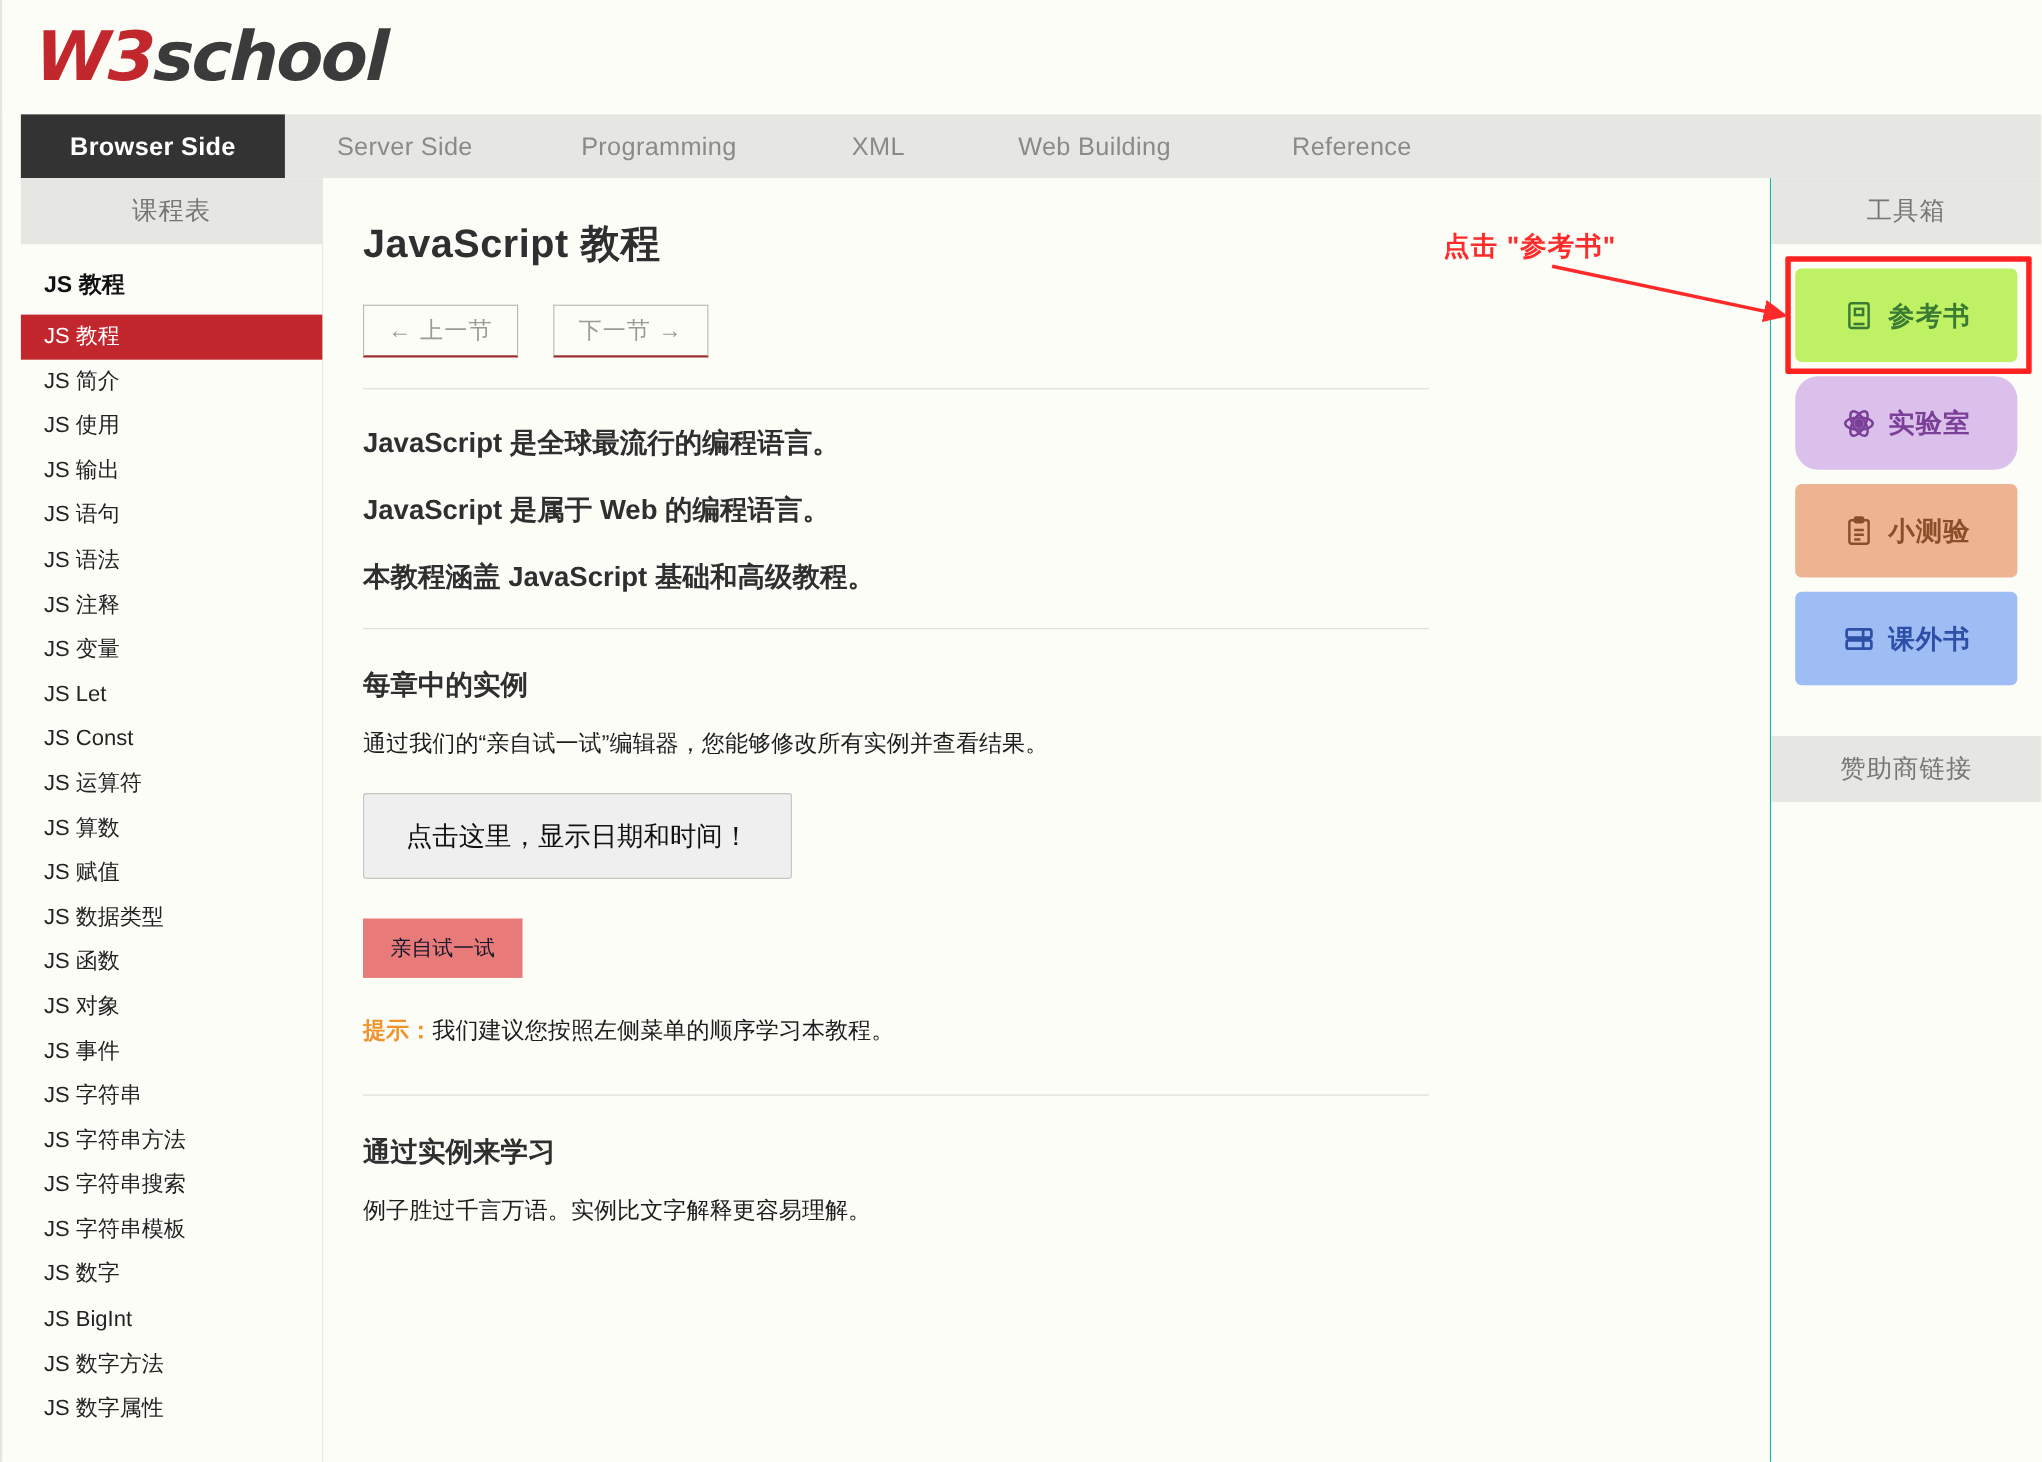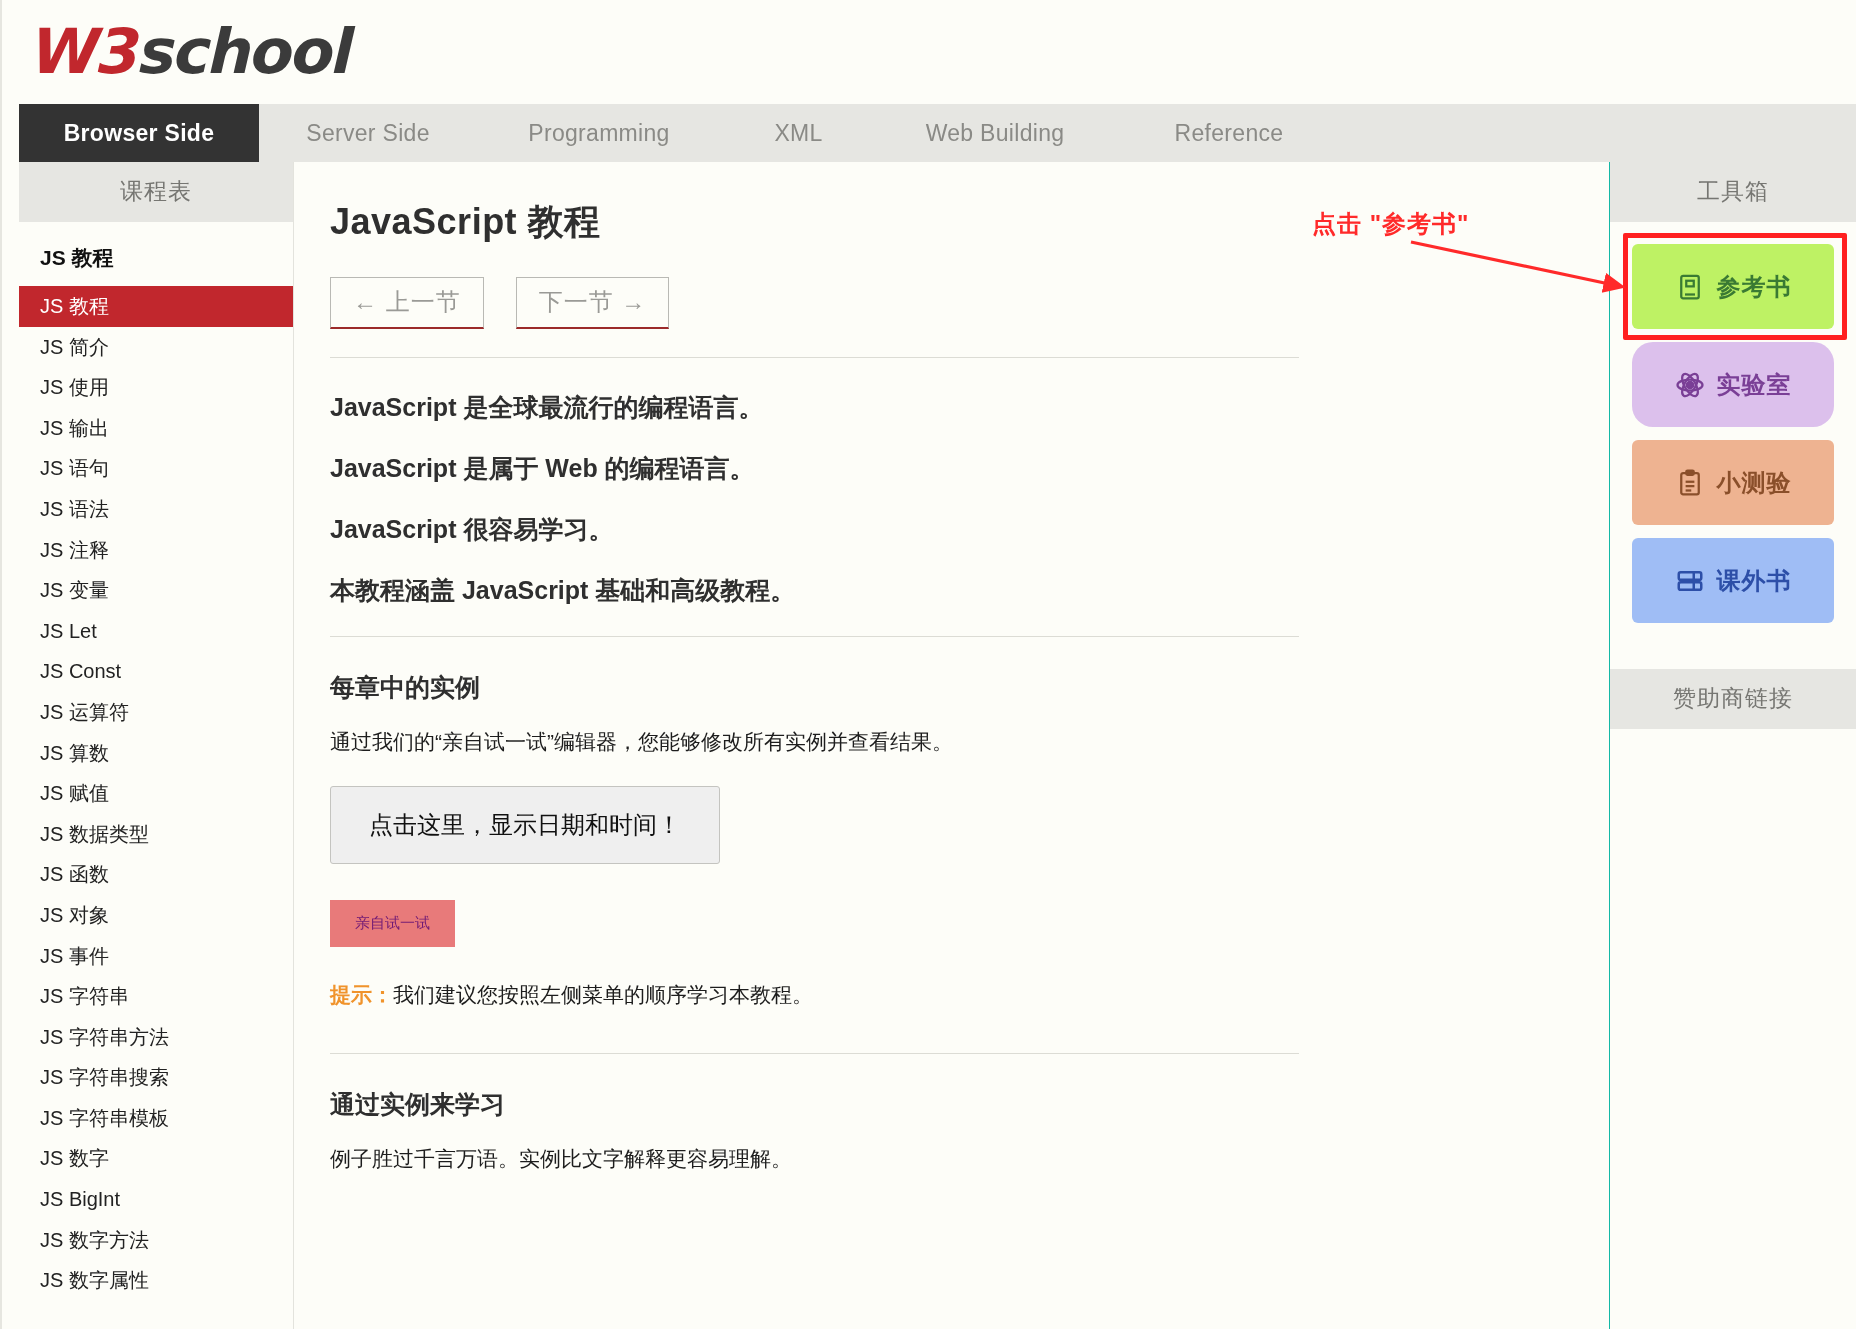--- a/index.html
+++ b/index.html
@@ -137,21 +137,21 @@
     color: #2f2f2f;
     margin: 0 0 30px 0;
     letter-spacing: .5px;
   }
   .navbtns { display: flex; gap: 32px; margin-bottom: 26px; }
   .navbtn {
     border: 1px solid #b9b9b4;
     border-bottom: 2px solid #9c2a2a;
     background: #fdfdf8;
     color: #9a9a96;
-    font-size: 24px;
+    font-size: 21px;
     padding: 8px 22px 9px 22px;
     cursor: pointer;
     min-width: 120px;
     text-align: center;
     letter-spacing: 1px;
   }
   hr.sep {
     border: 0;
     border-top: 1px solid #dcdcd5;
     margin: 28px 0 34px 0;
@@ -182,22 +182,22 @@
     border-radius: 3px;
     font-size: 24px;
     color: #111;
     padding: 22px 38px;
     cursor: pointer;
     margin-bottom: 36px;
   }
   .tryit {
     display: inline-block;
     background: #e87a7a;
-    color: #701a75;
-    font-size: 15px;
+    color: #0f172a;
+    font-size: 19px;
     padding: 14px 25px;
     cursor: pointer;
     margin-bottom: 34px;
   }
   .tip { font-size: 21px; color: #1d1d1d; margin: 0 0 44px 0; }
   .tip .label { color: #f0932b; font-weight: 700; }
 
   
   .tool-head {
     background: #e6e6e2;
@@ -310,21 +310,20 @@
 
         <div class="navbtns">
           <div class="navbtn">← 上一节</div>
           <div class="navbtn">下一节 →</div>
         </div>
 
         <hr class="sep">
 
         <p class="lead">JavaScript 是全球最流行的编程语言。</p>
         <p class="lead">JavaScript 是属于 Web 的编程语言。</p>
-        <p class="lead">JavaScript 很容易学习。</p>
         <p class="lead">本教程涵盖 JavaScript 基础和高级教程。</p>
 
         <hr class="sep">
 
         <h2 class="sec">每章中的实例</h2>
         <p class="body">通过我们的“亲自试一试”编辑器，您能够修改所有实例并查看结果。</p>
 
         <div class="demo-btn">点击这里，显示日期和时间！</div>
         <br>
         <div class="tryit">亲自试一试</div>

